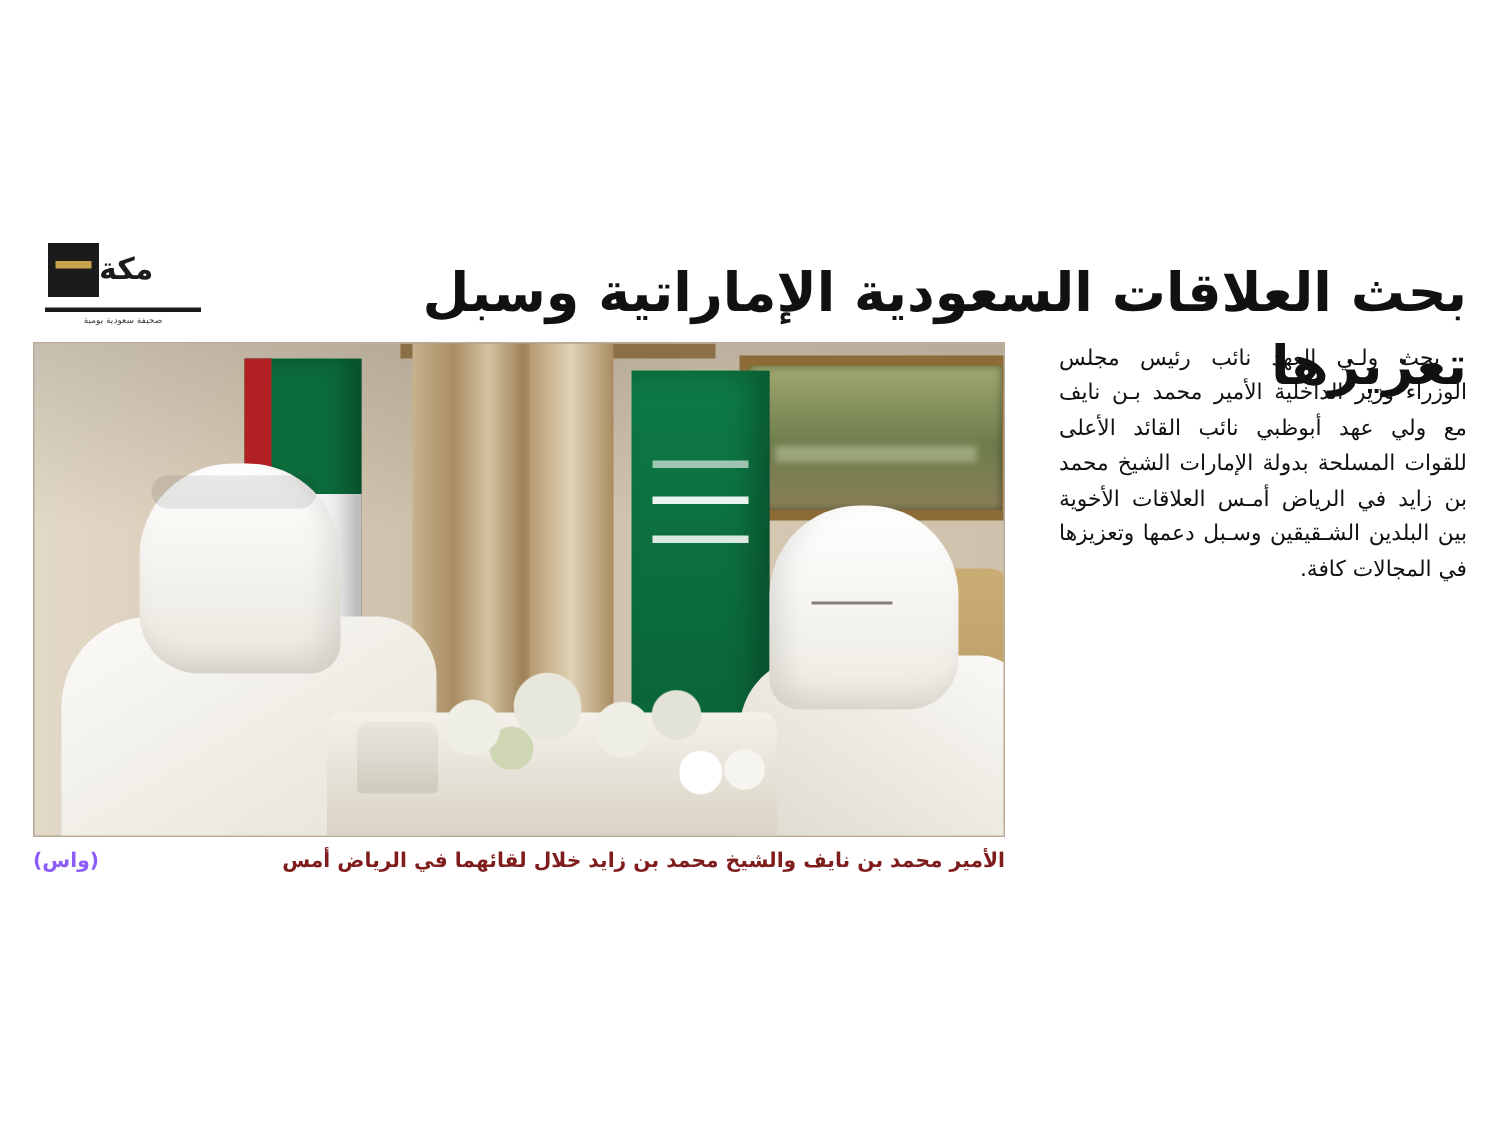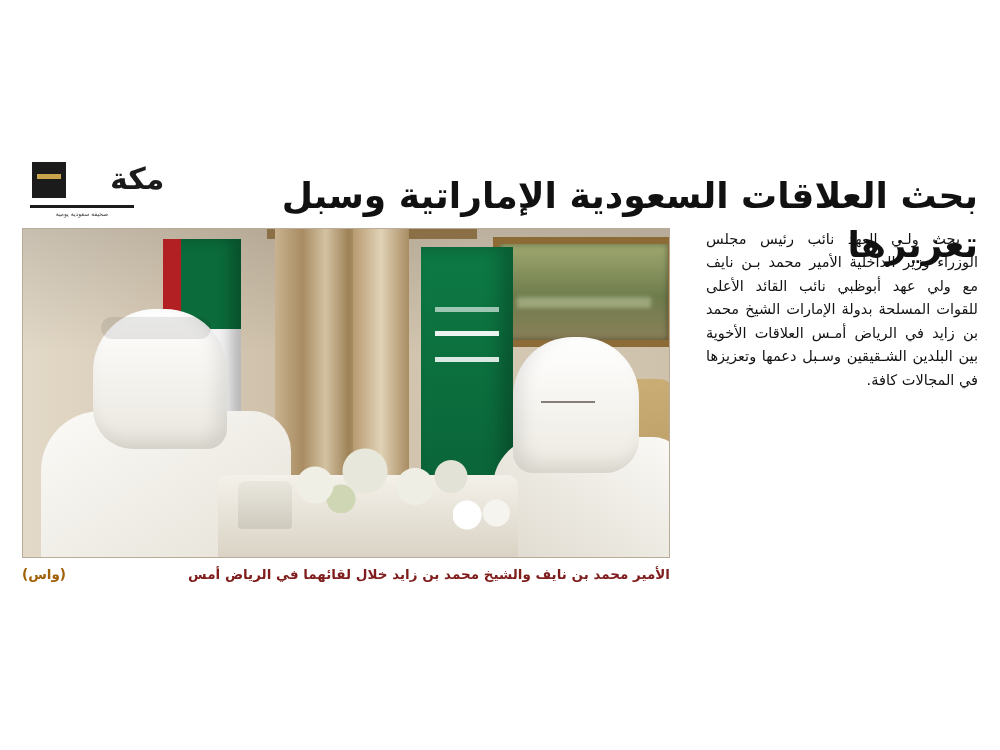--- a/index.html
+++ b/index.html
@@ -50,27 +50,26 @@
     left: 5px;
     top: 12px;
     width: 24px;
     height: 5px;
     background: #c8a44d;
   }
   .logo-word {
     position: absolute;
     left: 36px;
     top: 0px;
-    font-size: 30px;
+    font-size: 20px;
     font-weight: bold;
     color: #1b1b1b;
     letter-spacing: -1px;
     line-height: 38px;
     direction: rtl;
-    padding-left: 44px;
   }
   .logo-rule {
     width: 104px;
     height: 3px;
     background: #1b1b1b;
     margin: 1px auto 2px auto;
   }
   .logo-sub {
     font-size: 6px;
     color: #3a3a3a;
@@ -347,21 +346,21 @@
   .caption-text {
     font-size: 13.5px;
     font-weight: bold;
     color: #7f1d1d;
     direction: rtl;
     text-align: right;
   }
   .caption-credit {
     font-size: 13.5px;
     font-weight: bold;
-    color: #a16207;
+    color: #8b5cf6;
     direction: rtl;
   }
 
   
   .article-col {
     position: absolute;
     top: 228px;
     right: 22px;
     width: 272px;
     direction: rtl;

